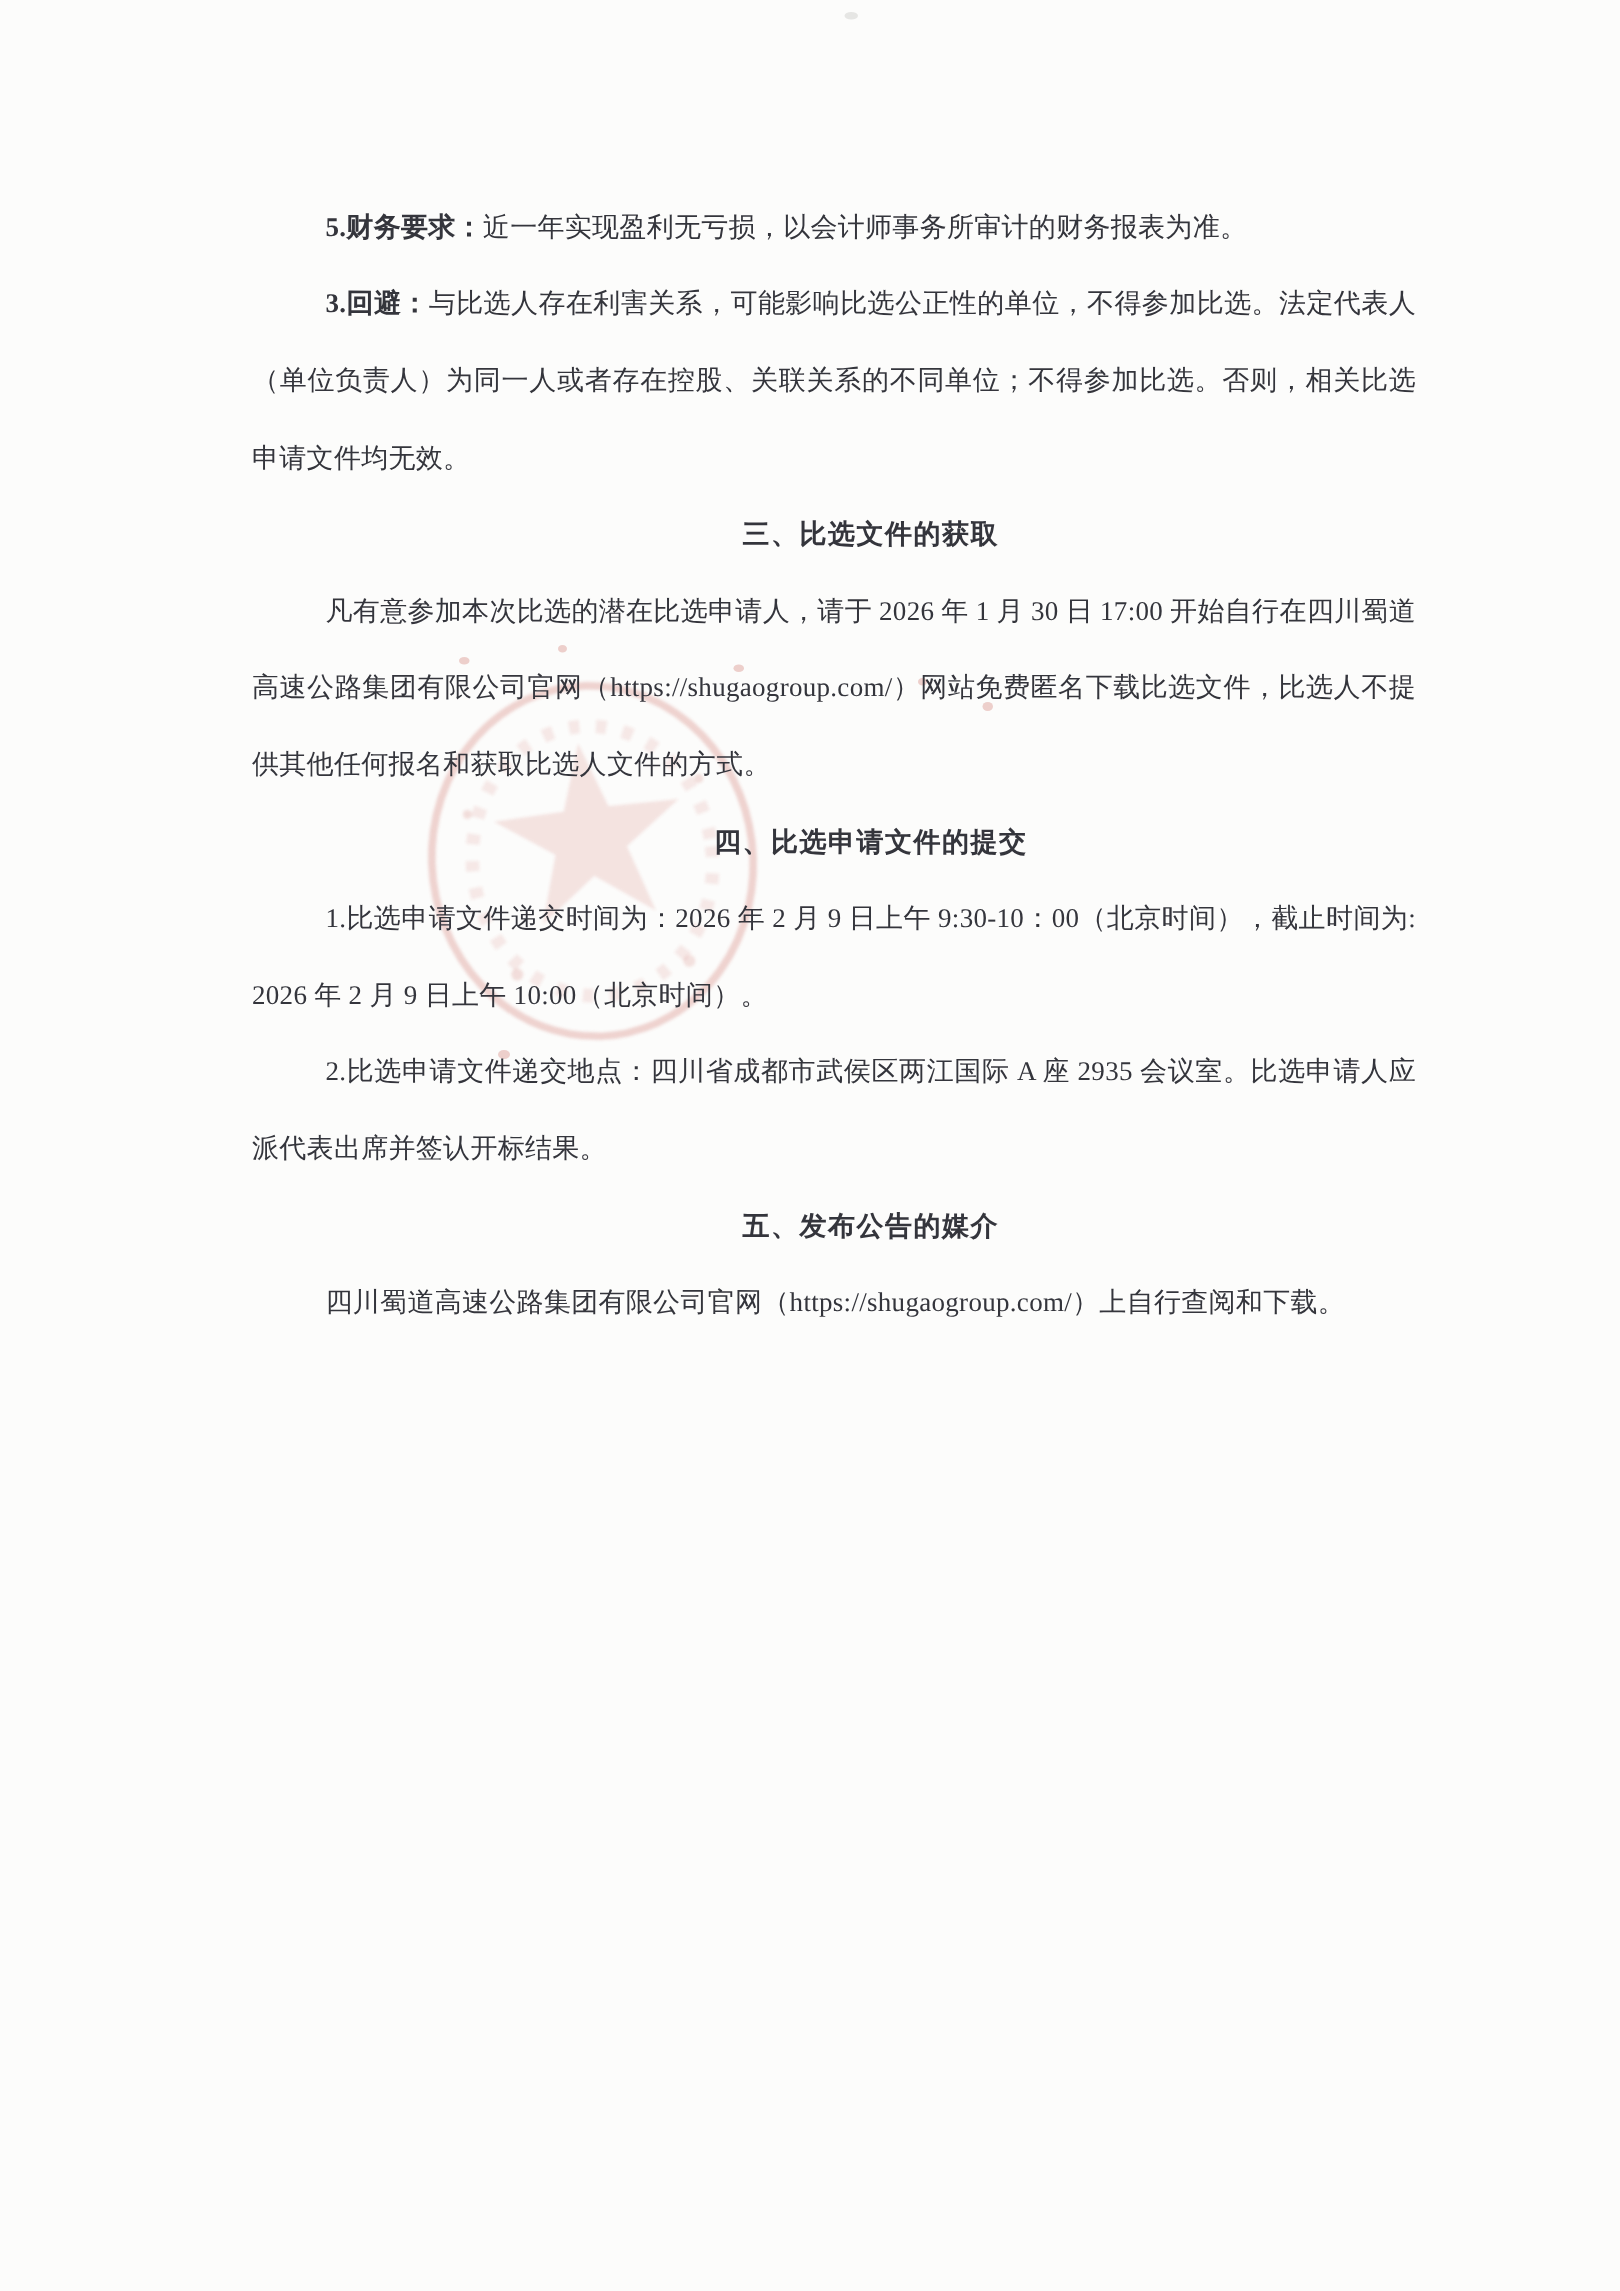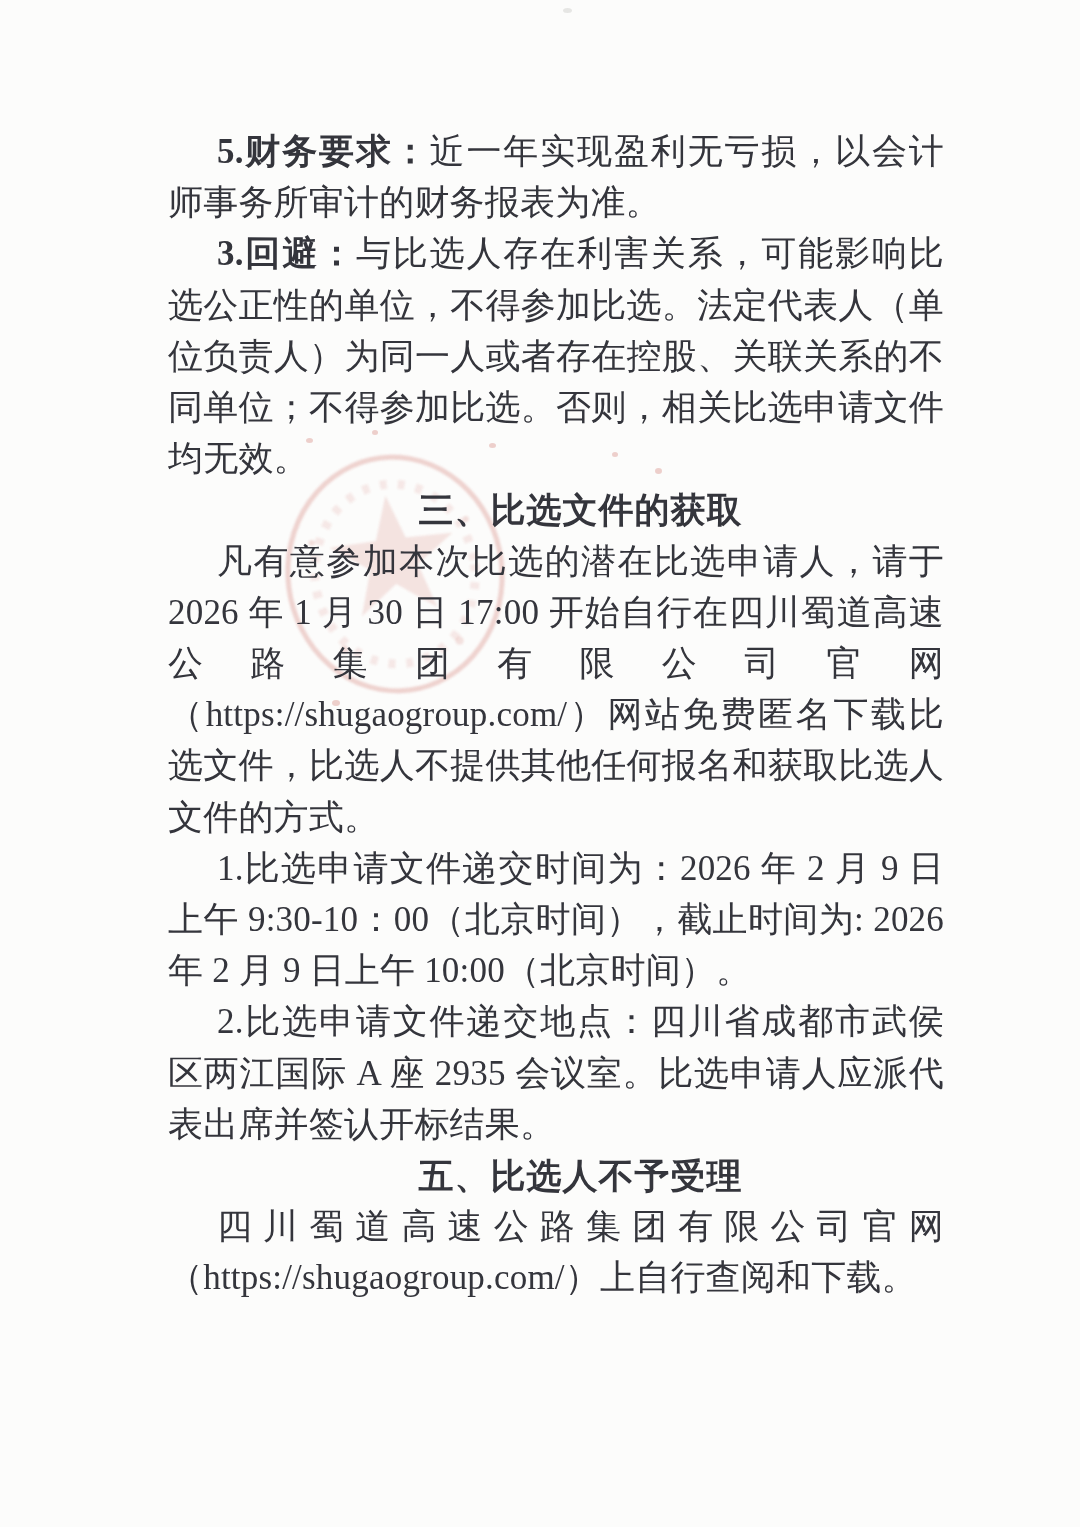--- a/index.html
+++ b/index.html
@@ -21,21 +21,21 @@
     left: 563px; top: 8px;
     width: 9px; height: 5px;
     background: #e6e6e4;
     border-radius: 50%;
   }
   .content {
     position: absolute;
     left: 168px;
     top: 126px;
     width: 776px;
-    font-size: 35px;
+    font-size: 18px;
     line-height: 51.2px;
     letter-spacing: 0.2px;
   }
   .content p {
     margin: 0;
     text-indent: 49px;
     text-align: justify;
     text-justify: inter-ideograph;
   }
   .content p.heading {
@@ -98,24 +98,25 @@
 
     <p class="body"><span class="lead">5.财务要求：</span><span>近一年实现盈利无亏损，以会计师事务所审计的财务报表为准。</span></p>
 
 
     <p class="body"><span class="lead">3.回避：</span><span>与比选人存在利害关系，可能影响比选公正性的单位，不得参加比选。法定代表人（单位负责人）为同一人或者存在控股、关联关系的不同单位；不得参加比选。否则，相关比选申请文件均无效。</span></p>
 
     <p class="heading">三、比选文件的获取</p>
 
     <p class="body"><span>凡有意参加本次比选的潜在比选申请人，请于 2026 年 1 月 30 日 17:00 开始自行在四川蜀道高速公路集团有限公司官网（https://shugaogroup.com/）网站免费匿名下载比选文件，比选人不提供其他任何报名和获取比选人文件的方式。</span></p>
 
+    <p class="heading">四、比选申请文件的提交</p>
 
     <p class="body"><span>1.比选申请文件递交时间为：2026 年 2 月 9 日上午 9:30-10：00（北京时间），截止时间为: 2026 年 2 月 9 日上午 10:00（北京时间）。</span></p>
 
     <p class="body"><span>2.比选申请文件递交地点：四川省成都市武侯区两江国际 A 座 2935 会议室。比选申请人应派代表出席并签认开标结果。</span></p>
 
 
-    <p class="heading">五、比选人不予受理</p>
+    <p class="heading">五、发布公告的媒介</p>
 
     <p class="body"><span>四川蜀道高速公路集团有限公司官网（https://shugaogroup.com/）上自行查阅和下载。</span></p>
 
   </div>
 </div>
 
 </body></html>

